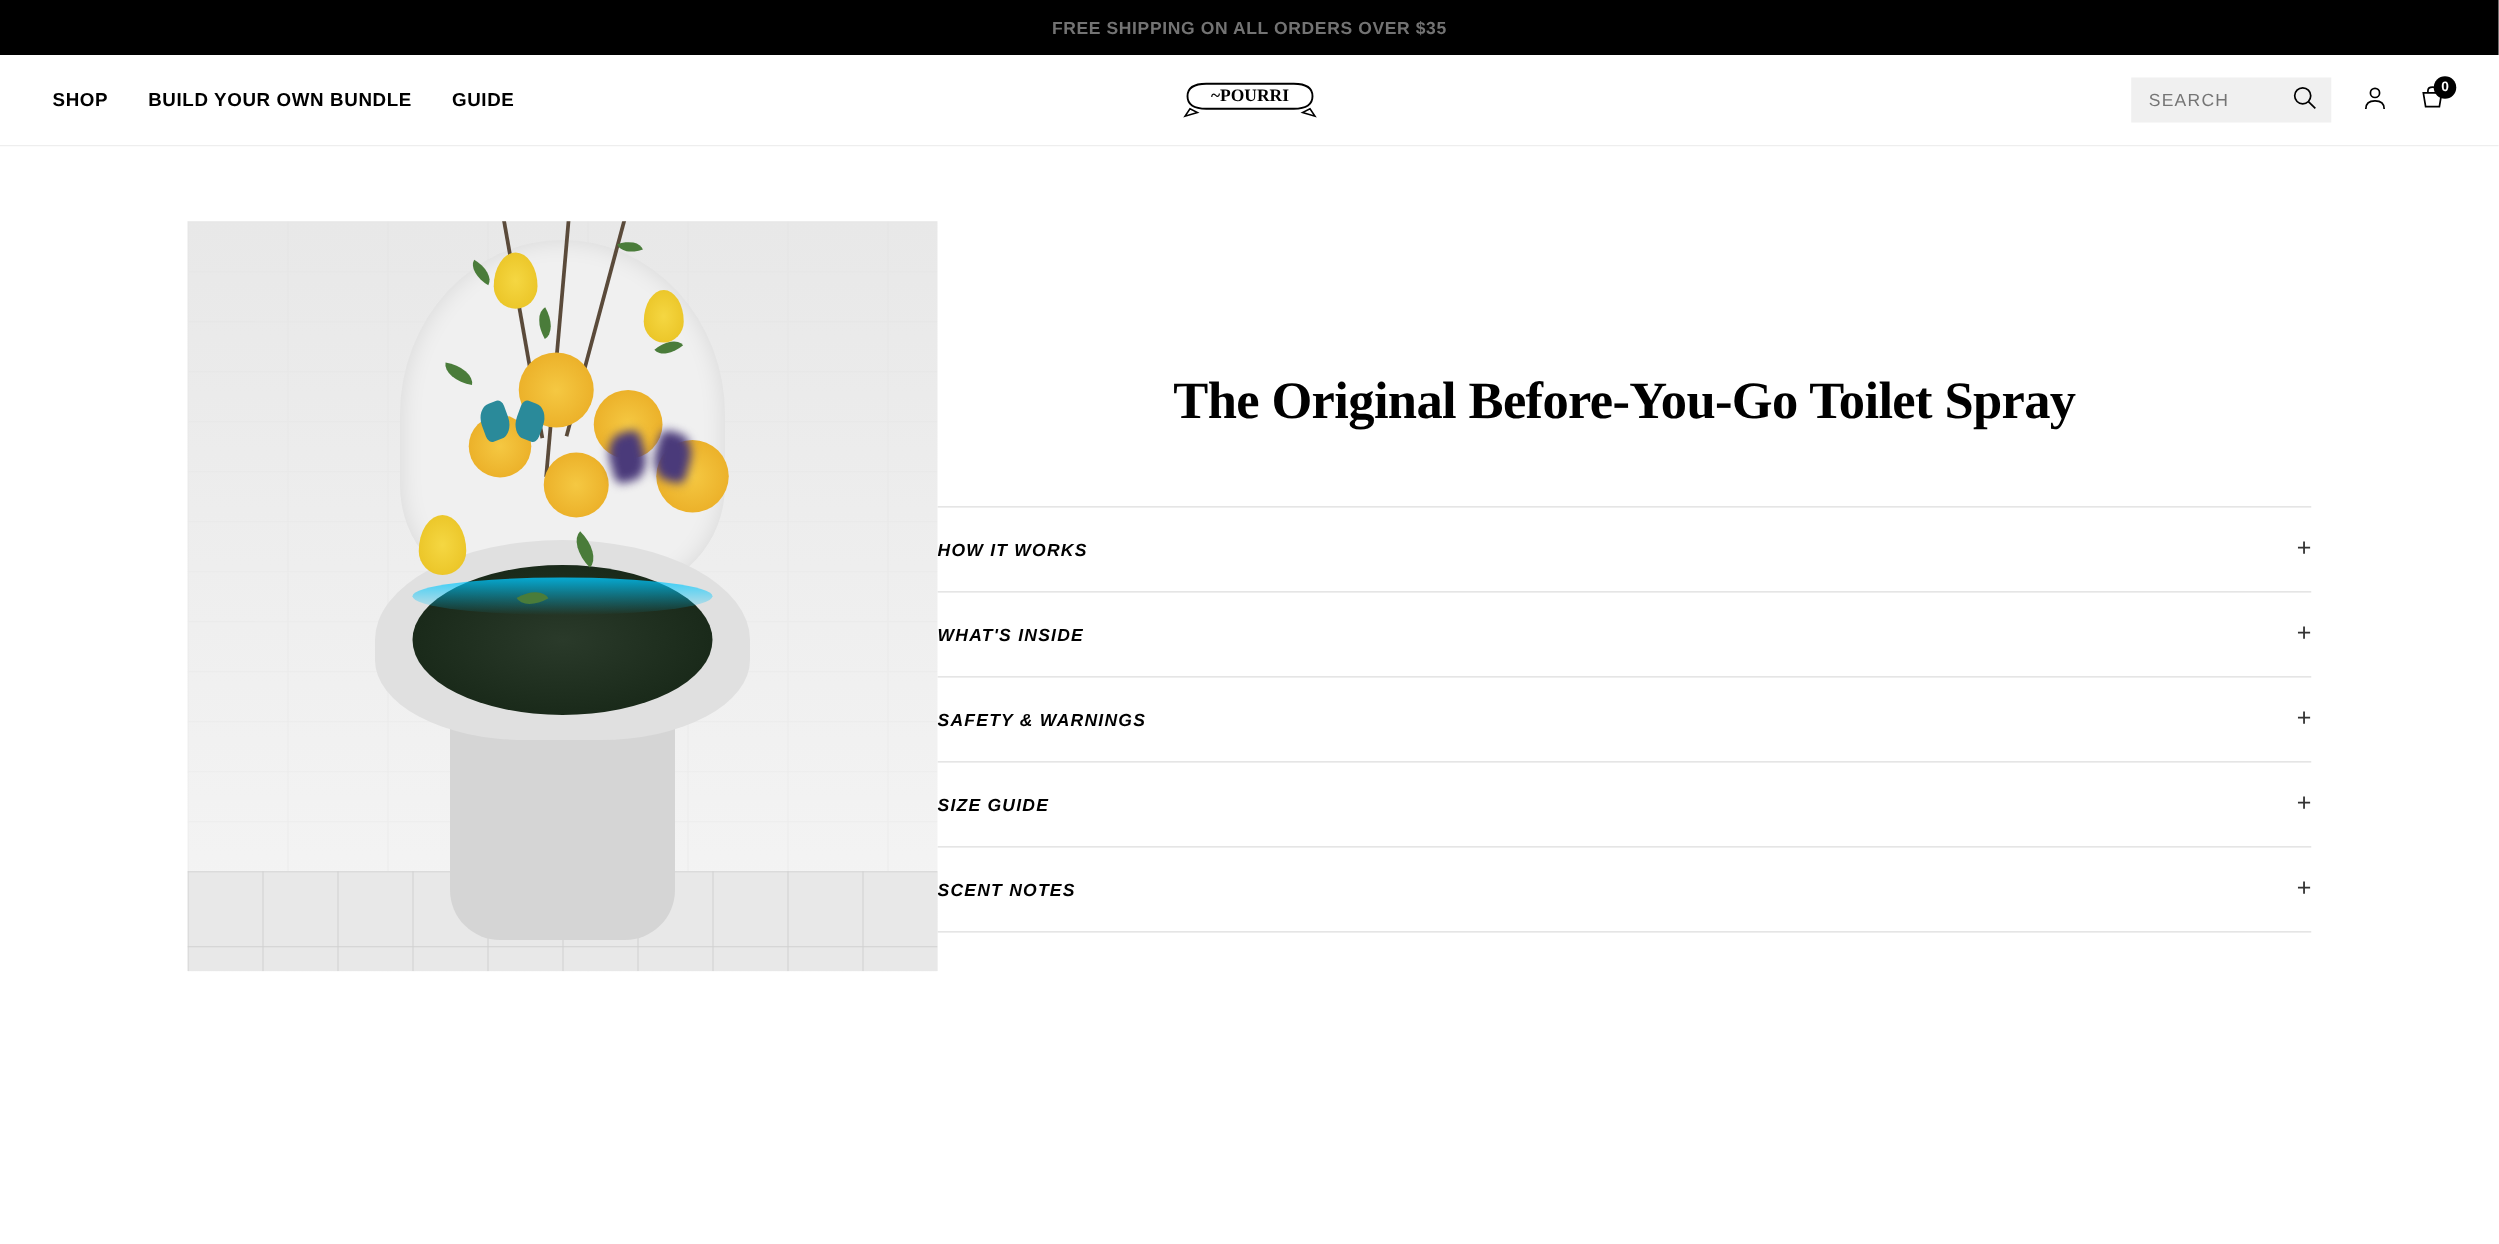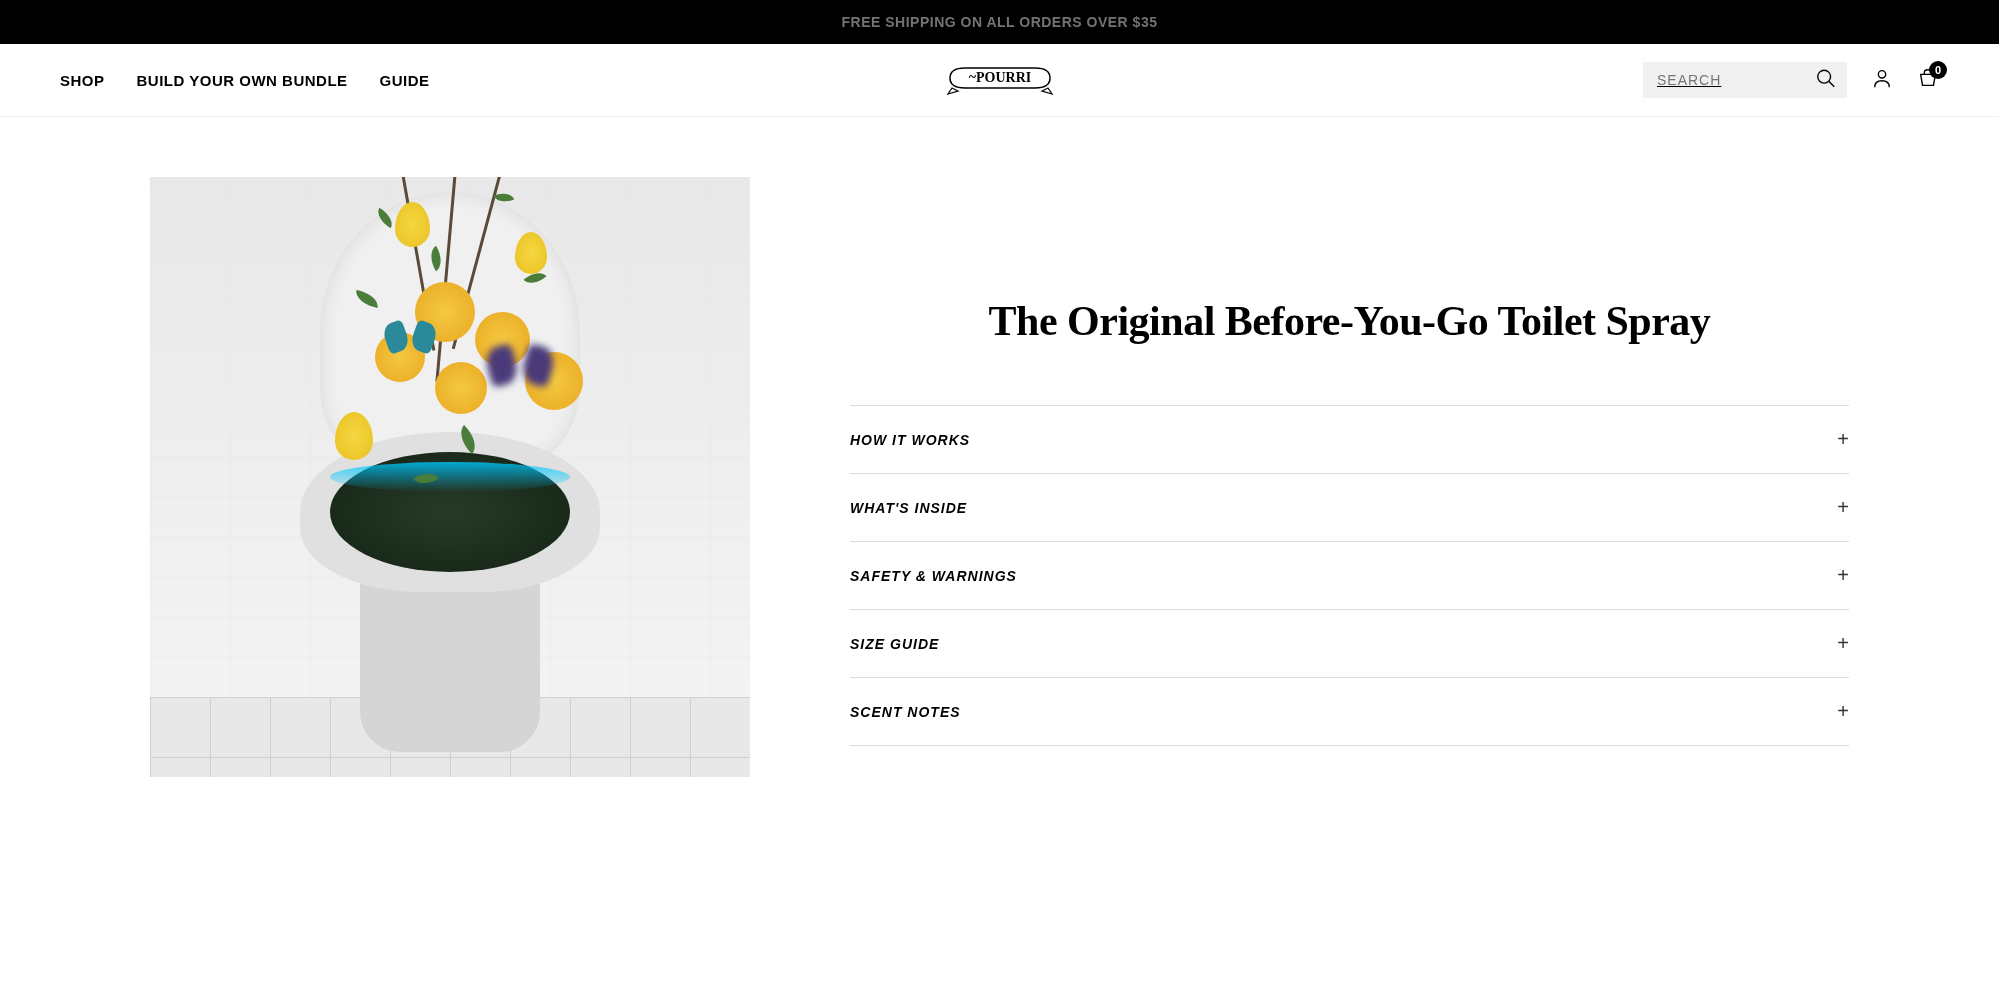--- a/index.html
+++ b/index.html
@@ -20,21 +20,21 @@
       padding: 14px 0;
       font-size: 14px;
       font-weight: 600;
       letter-spacing: 0.5px;
     }
     
     .header {
       display: flex;
       align-items: center;
       justify-content: space-between;
-      padding: 18px 60px;
+      padding: 18px 42px;
       border-bottom: 1px solid #eee;
       position: relative;
     }
     
     .nav-left {
       display: flex;
       gap: 32px;
     }
     
     .nav-link {
@@ -63,23 +63,22 @@
       align-items: center;
       gap: 24px;
     }
     
     .search-box {
       background: #f0f0f0;
       border: none;
       padding: 10px 40px 10px 14px;
       font-size: 14px;
       letter-spacing: 1px;
-      width: 204px;
+      width: 160px;
       position: relative;
-      text-decoration: underline;
     }
     
     .search-wrapper {
       position: relative;
     }
     
     .search-icon-btn {
       position: absolute;
       right: 10px;
       top: 50%;
@@ -114,21 +113,20 @@
       display: flex;
       align-items: center;
       justify-content: center;
       font-size: 11px;
       font-weight: 700;
     }
     
     .main-content {
       display: flex;
       padding: 60px 150px;
-      gap: 100px;
     }
     
     .product-image {
       width: 600px;
       height: 600px;
       background: linear-gradient(180deg, #e8e8e8 0%, #f5f5f5 100%);
       position: relative;
       overflow: hidden;
     }
     

